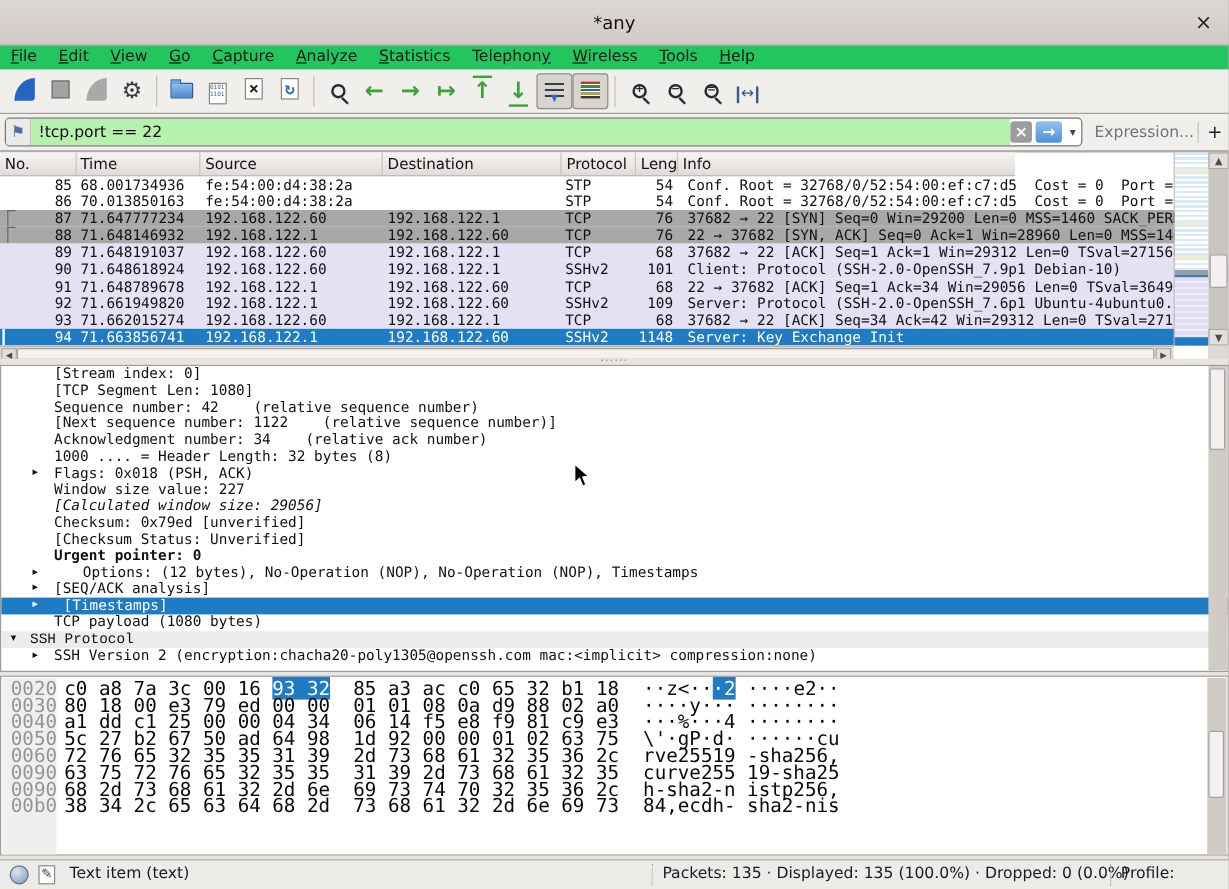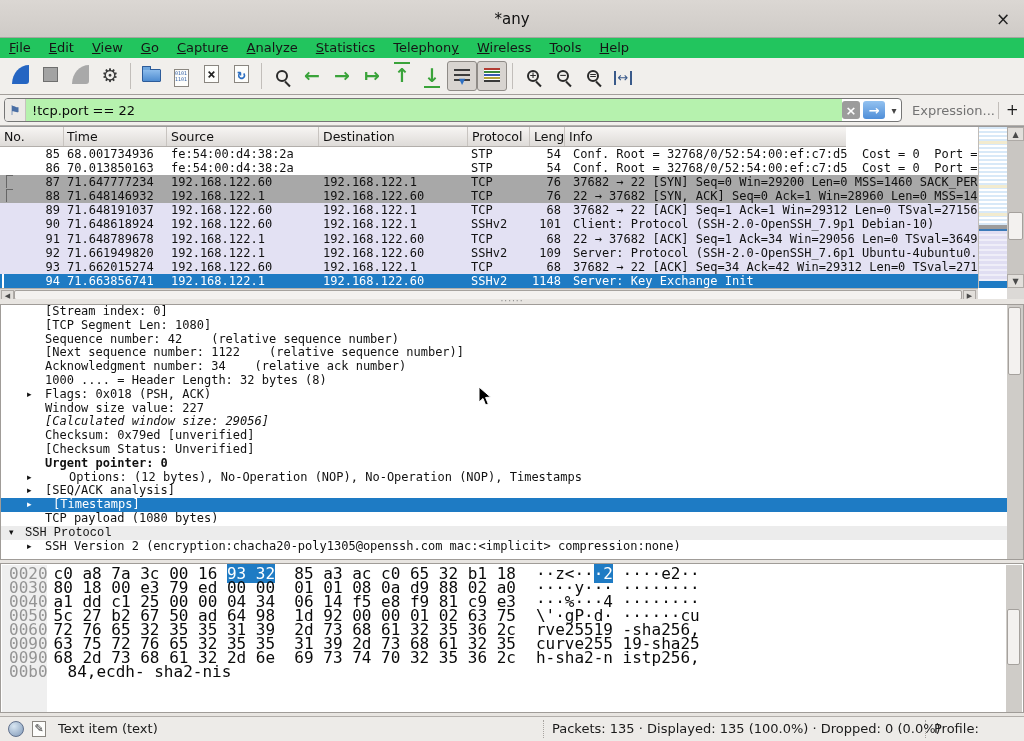--- a/index.html
+++ b/index.html
@@ -331,21 +331,21 @@
   <div class="hexpane">
     <div class="hexoffbg"></div>
     <div id="hexrows">
         <div class="hrow"><span class="hoff">0020</span><span class="hbytes">c0 a8 7a 3c 00 16 <span class="hsel">93 32</span>  85 a3 ac c0 65 32 b1 18</span><span class="hascii">··z&lt;··<span class="hsel">·2</span> ····e2··</span></div>
         <div class="hrow"><span class="hoff">0030</span><span class="hbytes">80 18 00 e3 79 ed 00 00  01 01 08 0a d9 88 02 a0</span><span class="hascii">····y··· ········</span></div>
         <div class="hrow"><span class="hoff">0040</span><span class="hbytes">a1 dd c1 25 00 00 04 34  06 14 f5 e8 f9 81 c9 e3</span><span class="hascii">···%···4 ········</span></div>
         <div class="hrow"><span class="hoff">0050</span><span class="hbytes">5c 27 b2 67 50 ad 64 98  1d 92 00 00 01 02 63 75</span><span class="hascii">\'·gP·d· ······cu</span></div>
         <div class="hrow"><span class="hoff">0060</span><span class="hbytes">72 76 65 32 35 35 31 39  2d 73 68 61 32 35 36 2c</span><span class="hascii">rve25519 -sha256,</span></div>
         <div class="hrow"><span class="hoff">0090</span><span class="hbytes">63 75 72 76 65 32 35 35  31 39 2d 73 68 61 32 35</span><span class="hascii">curve255 19-sha25</span></div>
         <div class="hrow"><span class="hoff">0090</span><span class="hbytes">68 2d 73 68 61 32 2d 6e  69 73 74 70 32 35 36 2c</span><span class="hascii">h-sha2-n istp256,</span></div>
-        <div class="hrow"><span class="hoff">00b0</span><span class="hascii">84,ecdh- sha2-nis</span></div>
+        <div class="hrow"><span class="hoff">00b0</span><span class="hbytes">38 34 2c 65 63 64 68 2d  73 68 61 32 2d 6e 69 73</span><span class="hascii">84,ecdh- sha2-nis</span></div>
       </div>
     <div class="hsb">
       <div class="vthumb" style="top:44px; height:56px;"></div>
     </div>
   </div>
 
   <div class="statusbar">
     <div class="expert-dot"></div>
     <div class="comment-ic">✎</div>
     <div class="sb-help">Text item (text)</div>

